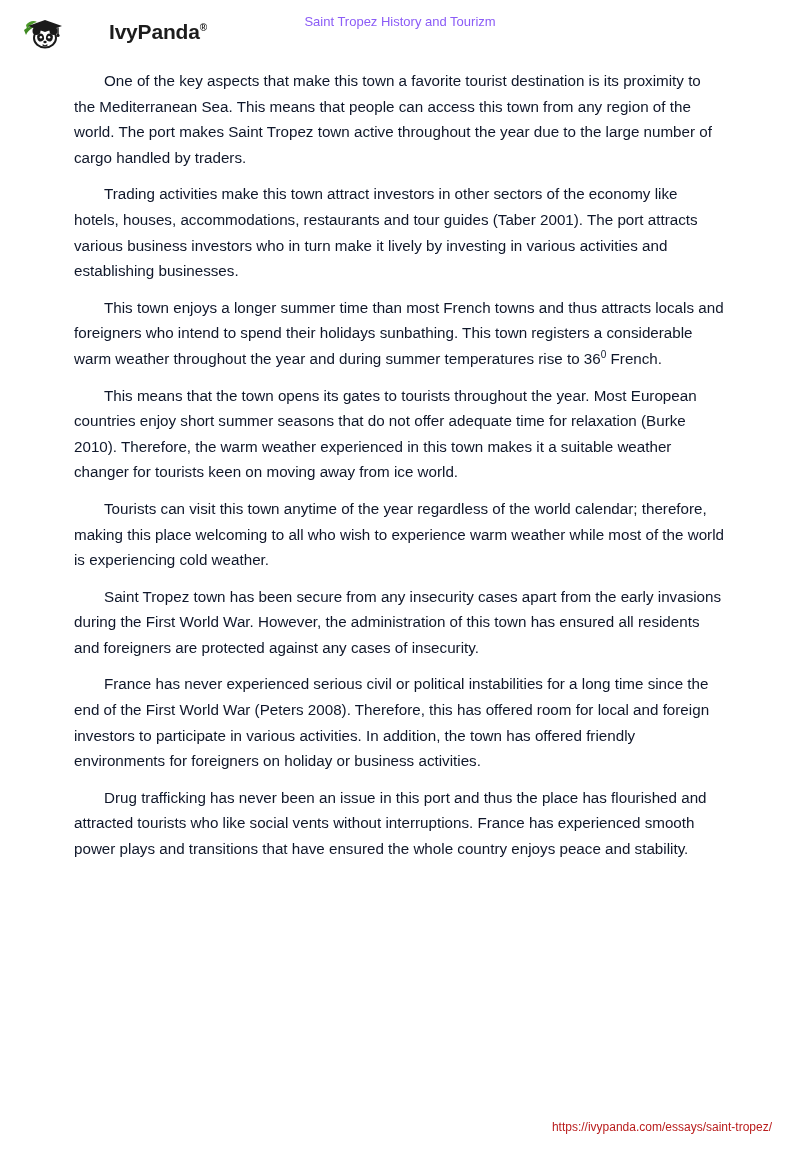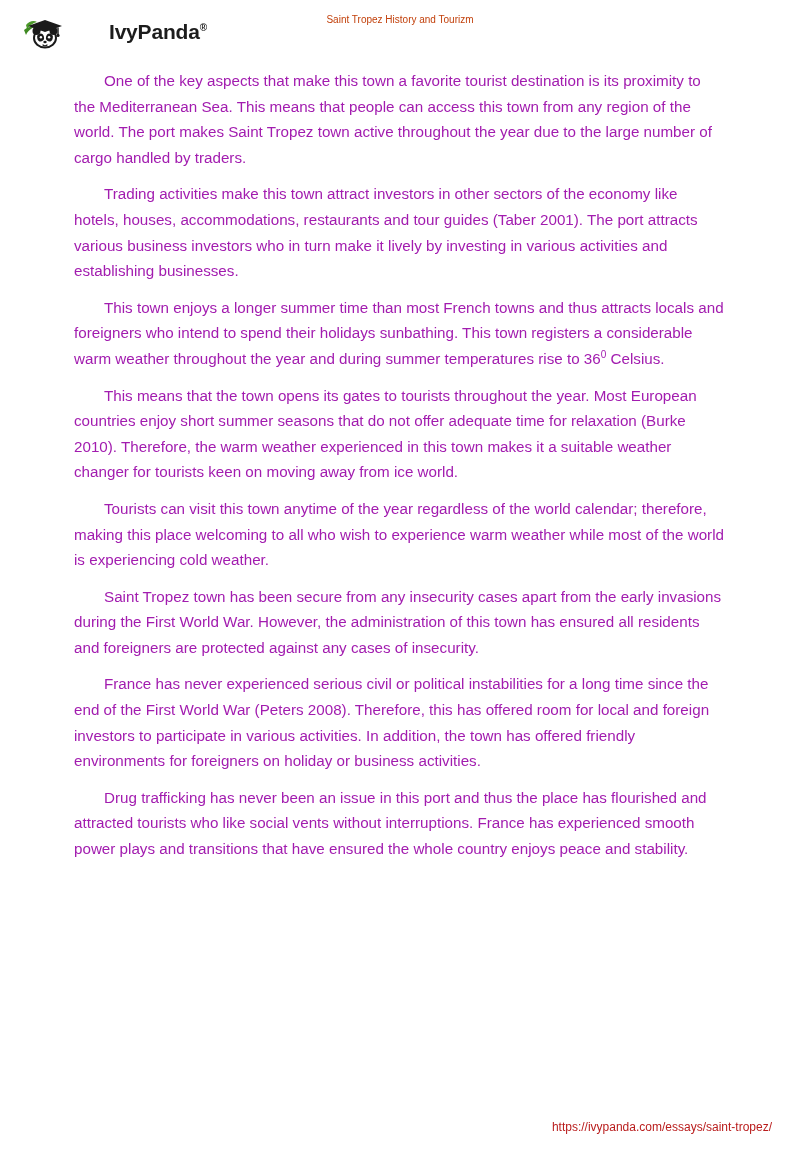--- a/index.html
+++ b/index.html
@@ -59,35 +59,35 @@
     font-size: 10px;
     vertical-align: super;
     font-weight: bold;
   }
   .header-title {
     position: absolute;
     left: 0;
     right: 0;
     top: 14px;
     text-align: center;
-    font-size: 10px;
-    color: #c2410c;
+    font-size: 13px;
+    color: #8b5cf6;
   }
 
   
   .content {
     position: absolute;
     left: 74px;
     top: 68px;
     width: 650px;
   }
   .para {
     font-size: 15.2px;
     line-height: 25.6px;
-    color: #a21caf;
+    color: #0f172a;
     margin: 0 0 11px 0;
     text-indent: 30px;
     text-align: left;
   }
   .sup {
     font-size: 10px;
     vertical-align: super;
     line-height: 0;
   }
 
@@ -133,21 +133,21 @@
         </svg>
       </span>
       <span class="brand-name"><span>IvyPanda</span><span class="brand-reg">®</span></span>
     </div>
     <div class="header-title">Saint Tropez History and Tourizm</div>
   </div>
 
   <div class="content">
     <p class="para">One of the key aspects that make this town a favorite tourist destination is its proximity to the Mediterranean Sea. This means that people can access this town from any region of the world. The port makes Saint Tropez town active throughout the year due to the large number of cargo handled by traders.</p>
     <p class="para">Trading activities make this town attract investors in other sectors of the economy like hotels, houses, accommodations, restaurants and tour guides (Taber 2001). The port attracts various business investors who in turn make it lively by investing in various activities and establishing businesses.</p>
-    <p class="para"><span>This town enjoys a longer summer time than most French towns and thus attracts locals and foreigners who intend to spend their holidays sunbathing. This town registers a considerable warm weather throughout the year and during summer temperatures rise to 36</span><span class="sup">0</span><span> Celsius.</span></p>
+    <p class="para"><span>This town enjoys a longer summer time than most French towns and thus attracts locals and foreigners who intend to spend their holidays sunbathing. This town registers a considerable warm weather throughout the year and during summer temperatures rise to 36</span><span class="sup">0</span><span> French.</span></p>
     <p class="para">This means that the town opens its gates to tourists throughout the year. Most European countries enjoy short summer seasons that do not offer adequate time for relaxation (Burke 2010). Therefore, the warm weather experienced in this town makes it a suitable weather changer for tourists keen on moving away from ice world.</p>
     <p class="para">Tourists can visit this town anytime of the year regardless of the world calendar; therefore, making this place welcoming to all who wish to experience warm weather while most of the world is experiencing cold weather.</p>
     <p class="para">Saint Tropez town has been secure from any insecurity cases apart from the early invasions during the First World War. However, the administration of this town has ensured all residents and foreigners are protected against any cases of insecurity.</p>
     <p class="para">France has never experienced serious civil or political instabilities for a long time since the end of the First World War (Peters 2008). Therefore, this has offered room for local and foreign investors to participate in various activities. In addition, the town has offered friendly environments for foreigners on holiday or business activities.</p>
     <p class="para">Drug trafficking has never been an issue in this port and thus the place has flourished and attracted tourists who like social vents without interruptions. France has experienced smooth power plays and transitions that have ensured the whole country enjoys peace and stability.</p>
   </div>
 
   <a class="footer-url" href="#">https://ivypanda.com/essays/saint-tropez/</a>
 
 </div>

